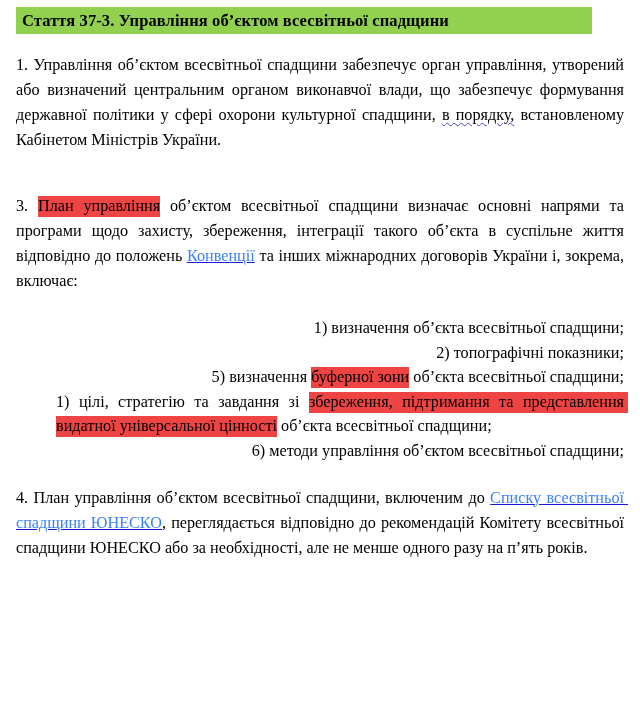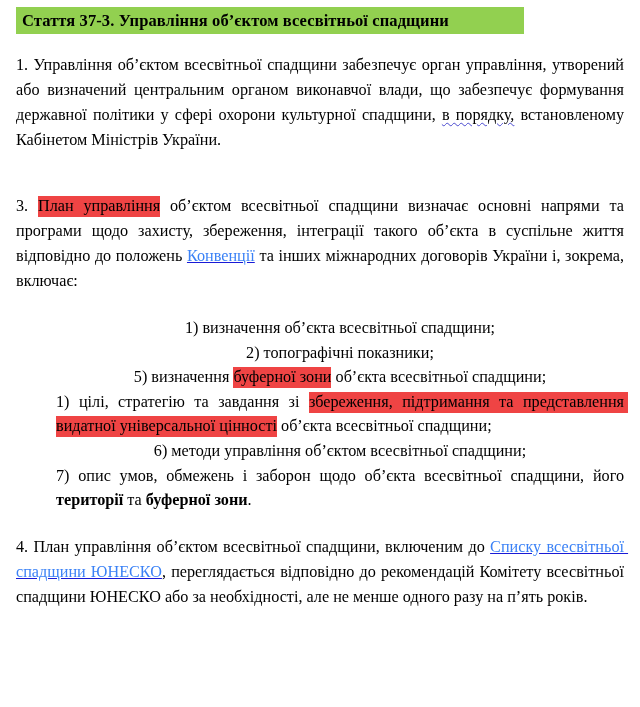--- a/index.html
+++ b/index.html
@@ -30,21 +30,21 @@
   }
   .heading {
     display: block;
     background: #92d050;
     font-weight: bold;
     font-size: 16.5px;
     line-height: 25px;
     letter-spacing: 0.1px;
     padding: 1px 0 1px 6px;
     margin: 0;
-    width: 508px;
+    width: 576px;
     box-sizing: border-box;
     white-space: nowrap;
     overflow: hidden;
   }
 
   
   .body-area {
     padding: 0 16px 0 16px;
   }
 
@@ -70,21 +70,21 @@
     padding-right: 0px;
   }
   p.item {
     margin: 0;
     padding: 0;
     font-size: 16.2px;
     line-height: 24.6px;
     text-align: justify;
     text-justify: inter-word;
   }
-  p.item.nojust { text-align: center; }
+  p.item.nojust { text-align: right; }
 
   
   .hl {                      
     background: #ef4444;
     color: #000000;
     box-decoration-break: clone;
     -webkit-box-decoration-break: clone;
     padding: 1px 0 2px 0;
   }
   .lnk {                     
@@ -139,21 +139,20 @@
 
       <p class="item nojust"><span data-bind="list_items.item2.text">2) топографічні показники;</span></p>
 
       <p class="item nojust"><span data-bind="list_items.item3.part_a">5) визначення </span><span class="hl" data-bind="list_items.item3.highlight_1">буферної зони</span><span data-bind="list_items.item3.part_b"> об’єкта всесвітньої спадщини;</span></p>
 
 
       <p class="item"><span data-bind="list_items.item5.part_a">1) цілі, стратегію та завдання зі </span><span class="hl" data-bind="list_items.item5.highlight_1">збереження, підтримання та представлення видатної універсальної цінності</span><span data-bind="list_items.item5.part_b"> об’єкта всесвітньої спадщини;</span></p>
 
       <p class="item nojust"><span data-bind="list_items.item6.text">6) методи управління об’єктом всесвітньої спадщини;</span></p>
 
-      <p class="item"><span data-bind="list_items.item7.part_a">7) опис умов, обмежень і заборон щодо об’єкта всесвітньої спадщини, його </span><span class="bold" data-bind="list_items.item7.bold_1">території</span><span data-bind="list_items.item7.part_b"> та </span><span class="bold" data-bind="list_items.item7.bold_2">буферної зони</span><span data-bind="list_items.item7.part_c">.</span></p>
 
     </div>
 
     <div class="gap-5"></div>
 
     <p class="para"><span data-bind="paragraphs.p4.part_a">4. План управління об’єктом всесвітньої спадщини, включеним до </span><span class="lnk" data-bind="paragraphs.p4.link_1">Списку всесвітньої спадщини ЮНЕСКО</span><span data-bind="paragraphs.p4.part_b">, переглядається відповідно до рекомендацій Комітету всесвітньої спадщини ЮНЕСКО або за необхідності, але не менше одного разу на п’ять років.</span></p>
 
   </div>
 </div>
 

